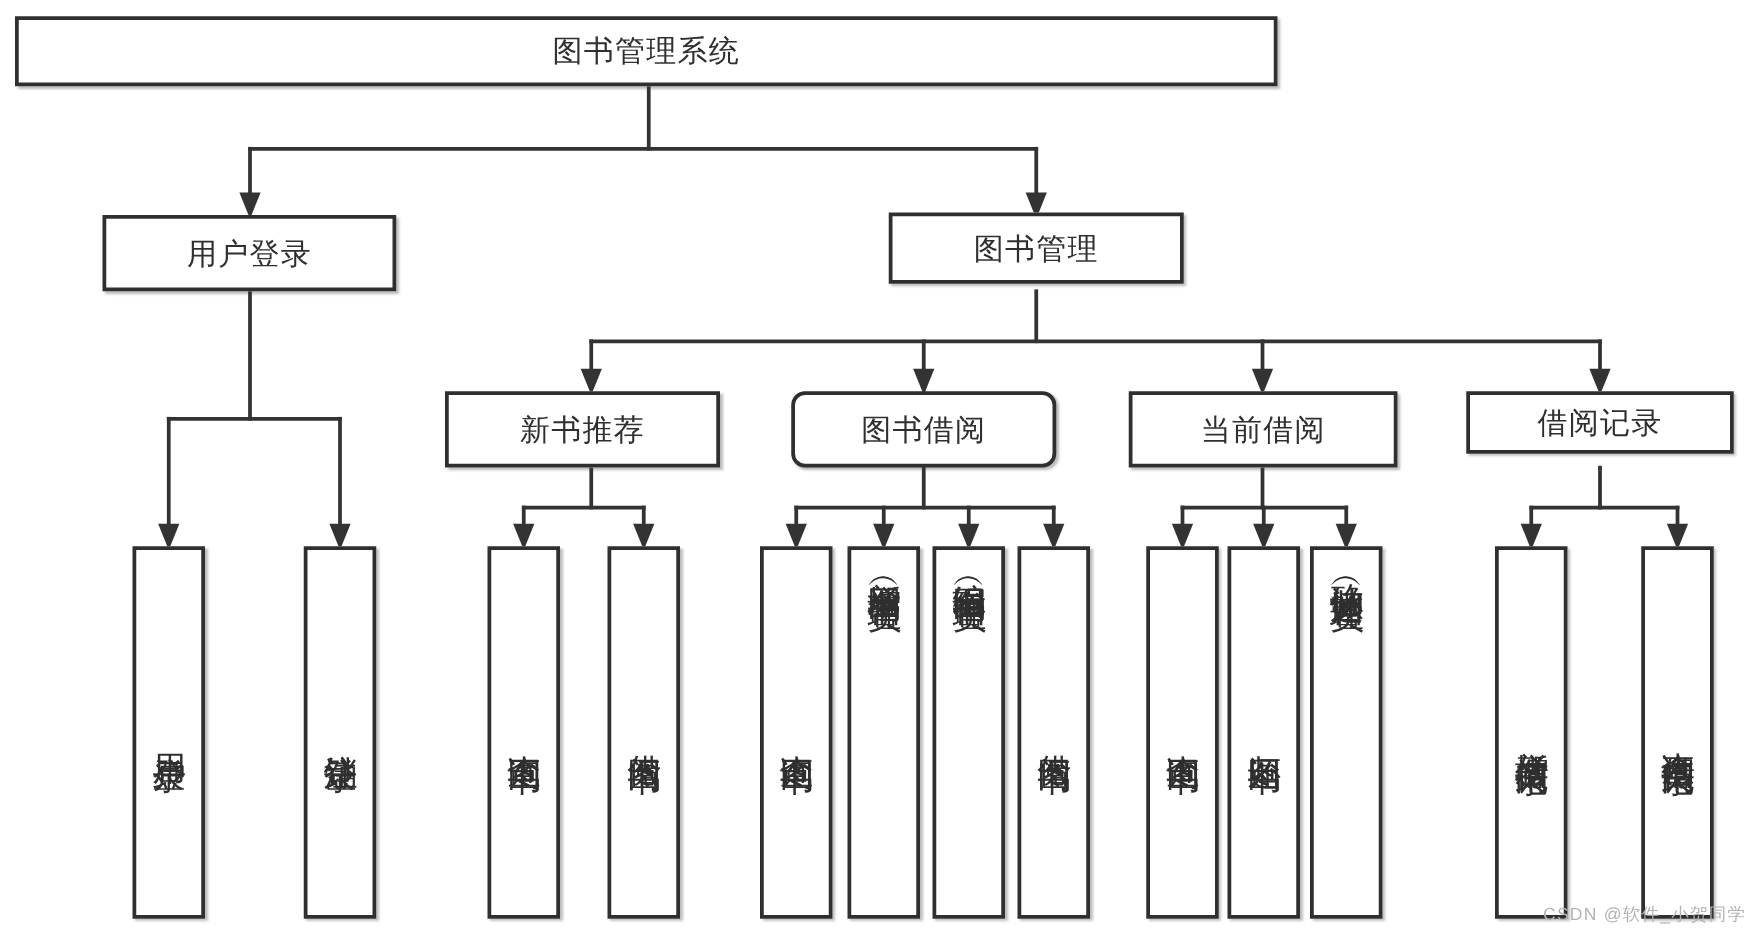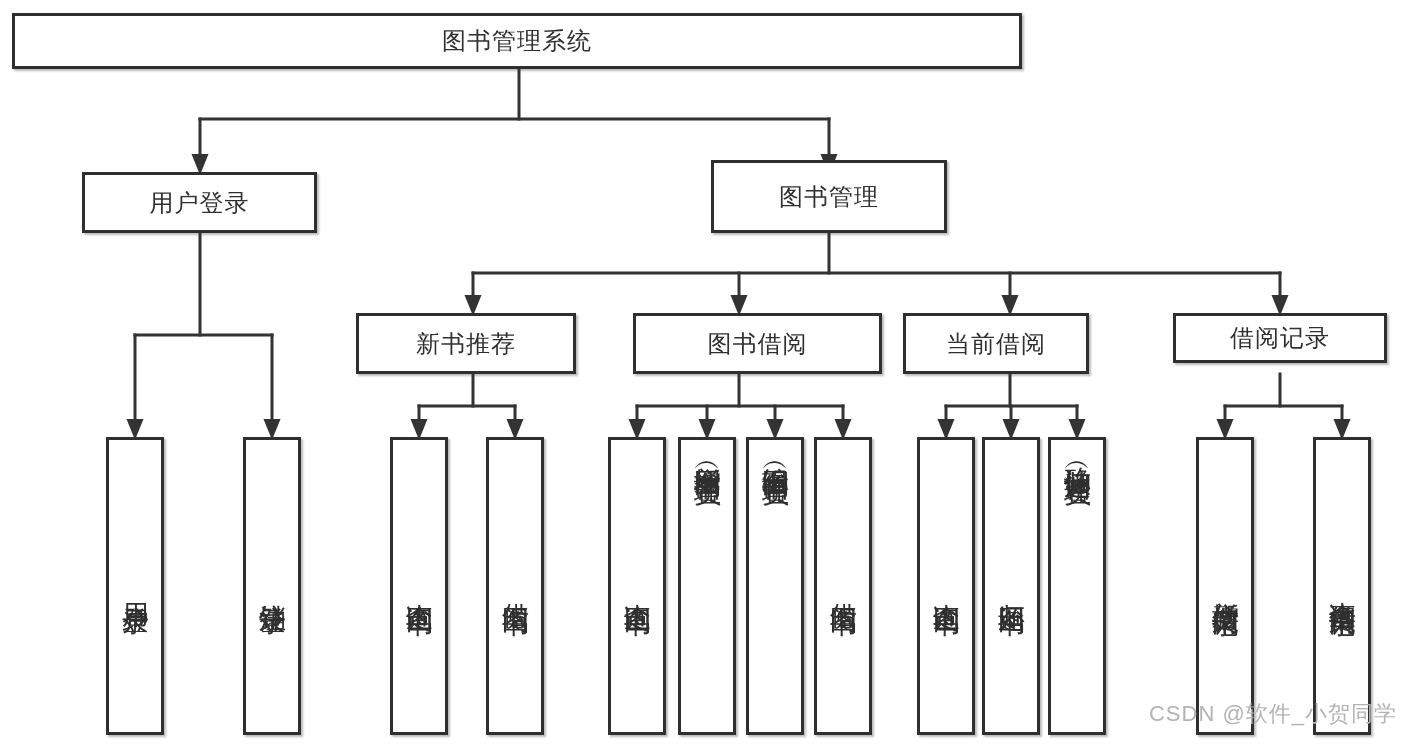--- a/index.html
+++ b/index.html
@@ -51,22 +51,22 @@
     letter-spacing: 2px;
     line-height: 1;
   }
   .vbox.top-align {
     justify-content: flex-start;
     padding-top: 5px;
   }
   .watermark {
     position: absolute;
     right: 8px;
-    bottom: 18px;
-    font-size: 22px;
+    bottom: 6px;
+    font-size: 14px;
     color: #b3b3b3;
     letter-spacing: 1px;
     white-space: nowrap;
     z-index: 5;
     margin-top: 13px;
   }
 </style>
 </head>
 <body>
 
@@ -134,25 +134,25 @@
       <polygon points="1011,440 1002.5,419 1019.5,419"></polygon>
       <polygon points="1077,440 1068.5,419 1085.5,419"></polygon>
       <polygon points="1225,440 1216.5,419 1233.5,419"></polygon>
       <polygon points="1342,440 1333.5,419 1350.5,419"></polygon>
     </g>
   </svg>
 
   <div class="node hbox root">图书管理系统</div>
 
   <div class="node hbox" style="left:82px; top:172px; width:235px; height:61px;">用户登录</div>
-  <div class="node hbox" style="left:711px; top:160px; width:236px; height:73px;">图书管理</div>
+  <div class="node hbox" style="left:711px; top:170px; width:236px; height:57px;">图书管理</div>
 
   <div class="node hbox" style="left:356px; top:313px; width:220px; height:61px;">新书推荐</div>
-  <div class="node hbox" style="left:633px; top:313px; width:249px; height:61px;">图书借阅</div>
-  <div class="node hbox" style="left:903px; top:313px; width:186px; height:61px;">当前借阅</div>
+  <div class="node hbox" style="left:633px; top:313px; width:212px; height:61px;border-radius:11px;">图书借阅</div>
+  <div class="node hbox" style="left:903px; top:313px; width:215px; height:61px;">当前借阅</div>
   <div class="node hbox" style="left:1173px; top:313px; width:214px; height:50px;">借阅记录</div>
 
   <div class="node vbox" style="left:106px;">用户登录</div>
   <div class="node vbox" style="left:243px;">注销登录</div>
 
   <div class="node vbox" style="left:390px;">查询图书</div>
   <div class="node vbox" style="left:486px;">借阅图书</div>
 
   <div class="node vbox" style="left:608px;">查询图书</div>
   <div class="node vbox top-align" style="left:678px;">新增图书（管理员）</div>

